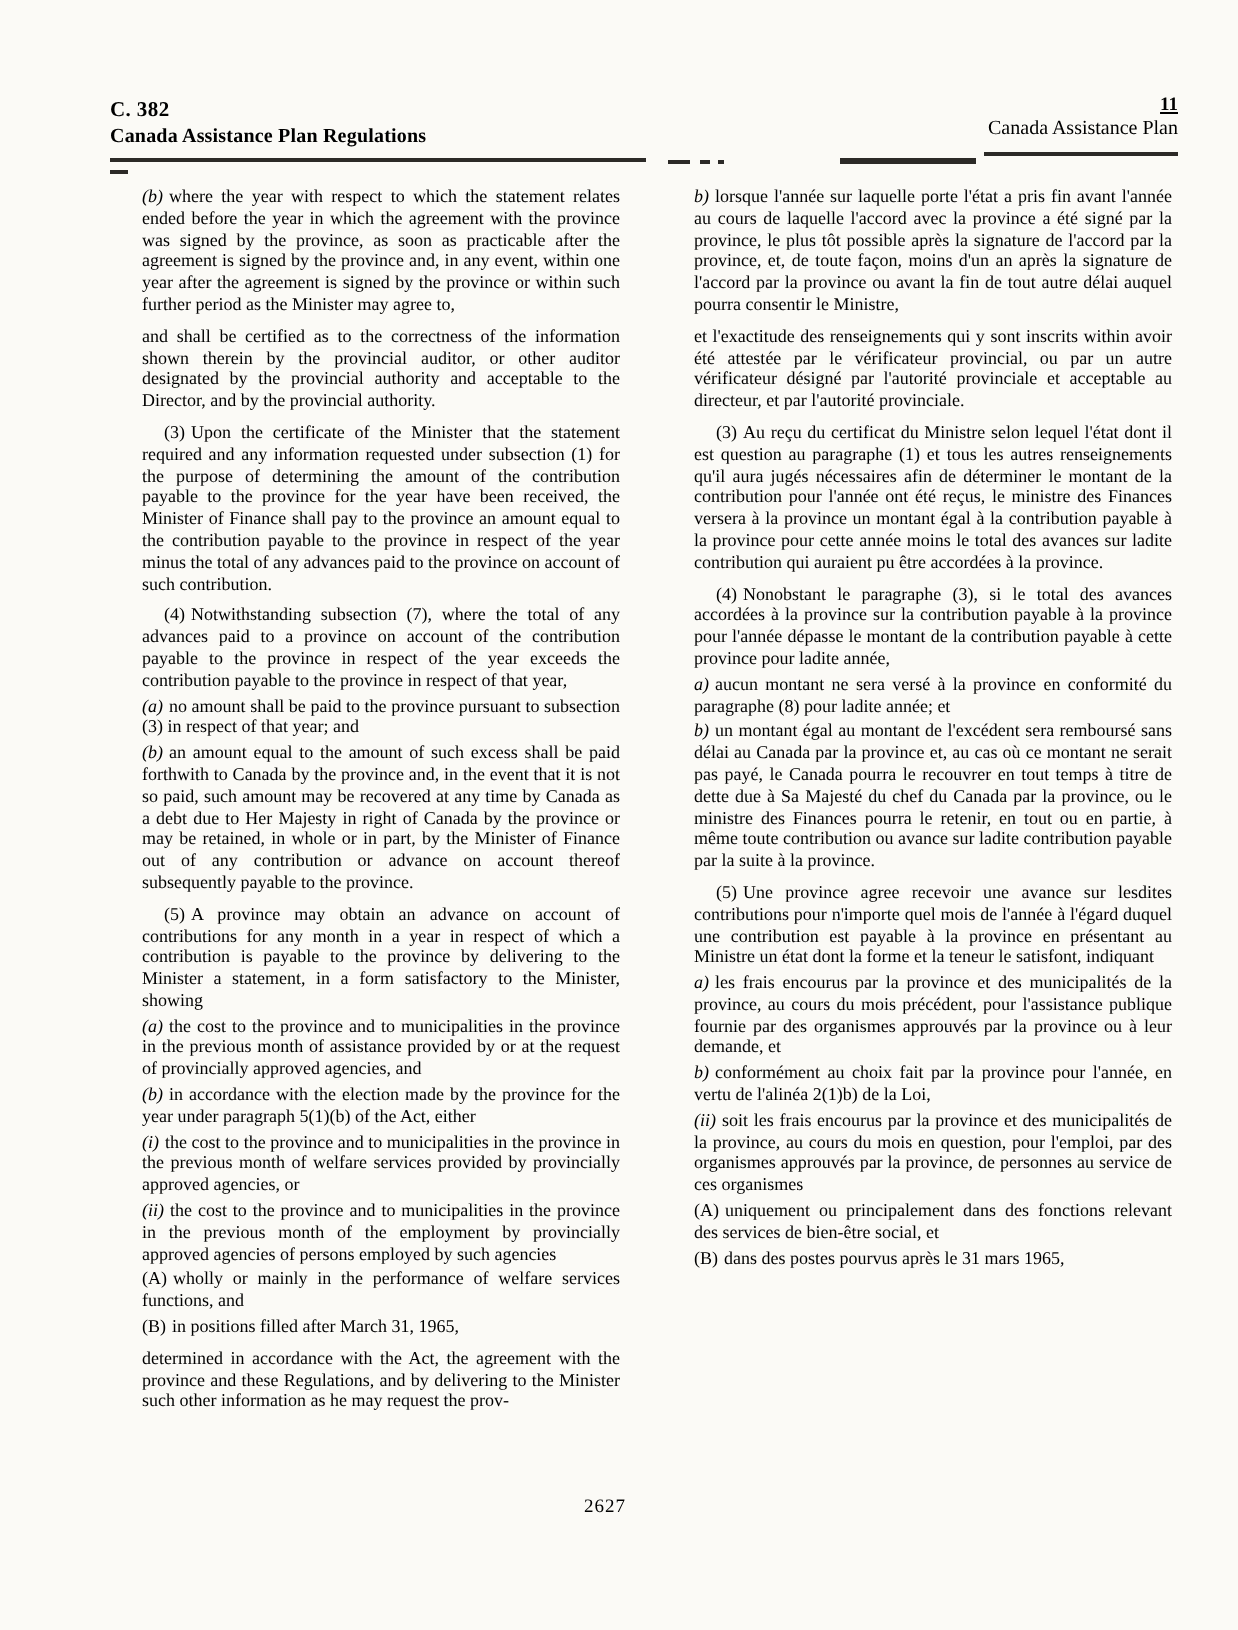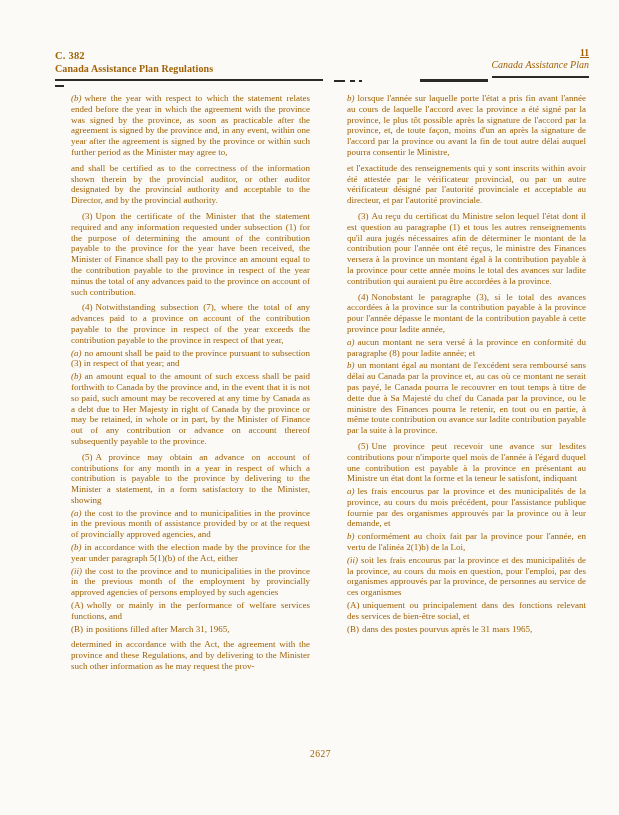--- a/index.html
+++ b/index.html
@@ -2,30 +2,30 @@
 <html><head>
 <meta charset="utf-8">
 <style>
   html,body{margin:0;padding:0;background:#e8e6e1;}
   .page{
     position:relative;
     width:619px;height:815px;
     margin:0 auto;
     background:#fbfaf6;
     font-family:"Liberation Serif", serif;
-    color:#a16207;
+    color:#000000;
     overflow:hidden;
   }
   
   .hdr-left{position:absolute;left:55px;top:50px;}
   .hdr-code{font-weight:bold;font-size:10.5px;letter-spacing:.2px;}
   .hdr-title{font-weight:bold;font-size:10px;margin-top:2px;letter-spacing:.1px;}
   .hdr-right{position:absolute;right:30px;top:48px;text-align:right;}
   .hdr-pagenum{font-size:9.5px;font-weight:bold;text-decoration:underline;}
-  .hdr-running{font-style:italic;font-size:10px;margin-top:1px;}
+  .hdr-running{font-size:10px;margin-top:1px;}
   
   .seg{position:absolute;background:#2c2a27;}
   .seg-a{left:55px;top:79px;width:268px;height:2px;}
   .seg-b{left:334px;top:80px;width:11px;height:1.5px;}
   .seg-c{left:350px;top:80px;width:5px;height:1.5px;}
   .seg-d{left:359px;top:80px;width:3px;height:1.5px;}
   .seg-e{left:420px;top:79px;width:68px;height:2.5px;}
   .seg-f{left:492px;top:76px;width:97px;height:1.5px;}
   .seg-g{left:55px;top:85px;width:9px;height:2px;}
   
@@ -42,21 +42,21 @@
   .col p{margin:0 0 1px 16px;}
   .para{text-indent:11px;margin-top:5px !important;}
   .flush{margin-top:5px !important;}
   .lvl1{margin-left:9px;margin-top:2px !important;}
   .lvl2{margin-left:17px;margin-top:2px !important;}
   .lvl3{margin-left:27px;margin-top:2px !important;}
   .lbl{margin-right:3px;}
   .i{font-style:italic;}
   
   .footer{
-    position:absolute;left:55px;top:749px;width:531px;
+    position:absolute;left:37px;top:749px;width:531px;
     text-align:center;font-size:9.5px;letter-spacing:.5px;
   }
 </style>
 </head>
 <body>
 
 <div class="page">
 
   <div class="hdr-left">
     <div class="hdr-code">C. 382</div>
@@ -80,34 +80,35 @@
     <section class="col">
       <p class="lvl1"><span class="lbl i">(b)</span><span>where the year with respect to which the statement relates ended before the year in which the agreement with the province was signed by the province, as soon as practicable after the agreement is signed by the province and, in any event, within one year after the agreement is signed by the province or within such further period as the Minister may agree to,</span></p>
       <p class="flush"><span>and shall be certified as to the correctness of the information shown therein by the provincial auditor, or other auditor designated by the provincial authority and acceptable to the Director, and by the provincial authority.</span></p>
       <p class="para"><span class="lbl">(3)</span><span>Upon the certificate of the Minister that the statement required and any information requested under subsection (1) for the purpose of determining the amount of the contribution payable to the province for the year have been received, the Minister of Finance shall pay to the province an amount equal to the contribution payable to the province in respect of the year minus the total of any advances paid to the province on account of such contribution.</span></p>
       <p class="para"><span class="lbl">(4)</span><span>Notwithstanding subsection (7), where the total of any advances paid to a province on account of the contribution payable to the province in respect of the year exceeds the contribution payable to the province in respect of that year,</span></p>
       <p class="lvl1"><span class="lbl i">(a)</span><span>no amount shall be paid to the province pursuant to subsection (3) in respect of that year; and</span></p>
       <p class="lvl1"><span class="lbl i">(b)</span><span>an amount equal to the amount of such excess shall be paid forthwith to Canada by the province and, in the event that it is not so paid, such amount may be recovered at any time by Canada as a debt due to Her Majesty in right of Canada by the province or may be retained, in whole or in part, by the Minister of Finance out of any contribution or advance on account thereof subsequently payable to the province.</span></p>
       <p class="para"><span class="lbl">(5)</span><span>A province may obtain an advance on account of contributions for any month in a year in respect of which a contribution is payable to the province by delivering to the Minister a statement, in a form satisfactory to the Minister, showing</span></p>
       <p class="lvl1"><span class="lbl i">(a)</span><span>the cost to the province and to municipalities in the province in the previous month of assistance provided by or at the request of provincially approved agencies, and</span></p>
       <p class="lvl1"><span class="lbl i">(b)</span><span>in accordance with the election made by the province for the year under paragraph 5(1)(b) of the Act, either</span></p>
+      <p class="lvl2"><span class="lbl i">(i)</span><span>the cost to the province and to municipalities in the province in the previous month of welfare services provided by provincially approved agencies, or</span></p>
       <p class="lvl2"><span class="lbl i">(ii)</span><span>the cost to the province and to municipalities in the province in the previous month of the employment by provincially approved agencies of persons employed by such agencies</span></p>
       <p class="lvl3"><span class="lbl">(A)</span><span>wholly or mainly in the performance of welfare services functions, and</span></p>
       <p class="lvl3"><span class="lbl">(B)</span><span>in positions filled after March 31, 1965,</span></p>
       <p class="flush"><span>determined in accordance with the Act, the agreement with the province and these Regulations, and by delivering to the Minister such other information as he may request the prov-</span></p>
     </section>
 
     <section class="col">
       <p class="lvl1"><span class="lbl i">b)</span><span>lorsque l'année sur laquelle porte l'état a pris fin avant l'année au cours de laquelle l'accord avec la province a été signé par la province, le plus tôt possible après la signature de l'accord par la province, et, de toute façon, moins d'un an après la signature de l'accord par la province ou avant la fin de tout autre délai auquel pourra consentir le Ministre,</span></p>
       <p class="flush"><span>et l'exactitude des renseignements qui y sont inscrits within avoir été attestée par le vérificateur provincial, ou par un autre vérificateur désigné par l'autorité provinciale et acceptable au directeur, et par l'autorité provinciale.</span></p>
       <p class="para"><span class="lbl">(3)</span><span>Au reçu du certificat du Ministre selon lequel l'état dont il est question au paragraphe (1) et tous les autres renseignements qu'il aura jugés nécessaires afin de déterminer le montant de la contribution pour l'année ont été reçus, le ministre des Finances versera à la province un montant égal à la contribution payable à la province pour cette année moins le total des avances sur ladite contribution qui auraient pu être accordées à la province.</span></p>
       <p class="para"><span class="lbl">(4)</span><span>Nonobstant le paragraphe (3), si le total des avances accordées à la province sur la contribution payable à la province pour l'année dépasse le montant de la contribution payable à cette province pour ladite année,</span></p>
       <p class="lvl1"><span class="lbl i">a)</span><span>aucun montant ne sera versé à la province en conformité du paragraphe (8) pour ladite année; et</span></p>
       <p class="lvl1"><span class="lbl i">b)</span><span>un montant égal au montant de l'excédent sera remboursé sans délai au Canada par la province et, au cas où ce montant ne serait pas payé, le Canada pourra le recouvrer en tout temps à titre de dette due à Sa Majesté du chef du Canada par la province, ou le ministre des Finances pourra le retenir, en tout ou en partie, à même toute contribution ou avance sur ladite contribution payable par la suite à la province.</span></p>
-      <p class="para"><span class="lbl">(5)</span><span>Une province peut recevoir une avance sur lesdites contributions pour n'importe quel mois de l'année à l'égard duquel une contribution est payable à la province en présentant au Ministre un état dont la forme et la teneur le satisfont, indiquant</span></p>
+      <p class="para"><span class="lbl">(5)</span><span>Une province agree recevoir une avance sur lesdites contributions pour n'importe quel mois de l'année à l'égard duquel une contribution est payable à la province en présentant au Ministre un état dont la forme et la teneur le satisfont, indiquant</span></p>
       <p class="lvl1"><span class="lbl i">a)</span><span>les frais encourus par la province et des municipalités de la province, au cours du mois précédent, pour l'assistance publique fournie par des organismes approuvés par la province ou à leur demande, et</span></p>
       <p class="lvl1"><span class="lbl i">b)</span><span>conformément au choix fait par la province pour l'année, en vertu de l'alinéa 2(1)b) de la Loi,</span></p>
       <p class="lvl2"><span class="lbl i">(ii)</span><span>soit les frais encourus par la province et des municipalités de la province, au cours du mois en question, pour l'emploi, par des organismes approuvés par la province, de personnes au service de ces organismes</span></p>
       <p class="lvl3"><span class="lbl">(A)</span><span>uniquement ou principalement dans des fonctions relevant des services de bien-être social, et</span></p>
       <p class="lvl3"><span class="lbl">(B)</span><span>dans des postes pourvus après le 31 mars 1965,</span></p>
     </section>
 
   </div>
 
   <div class="footer">

